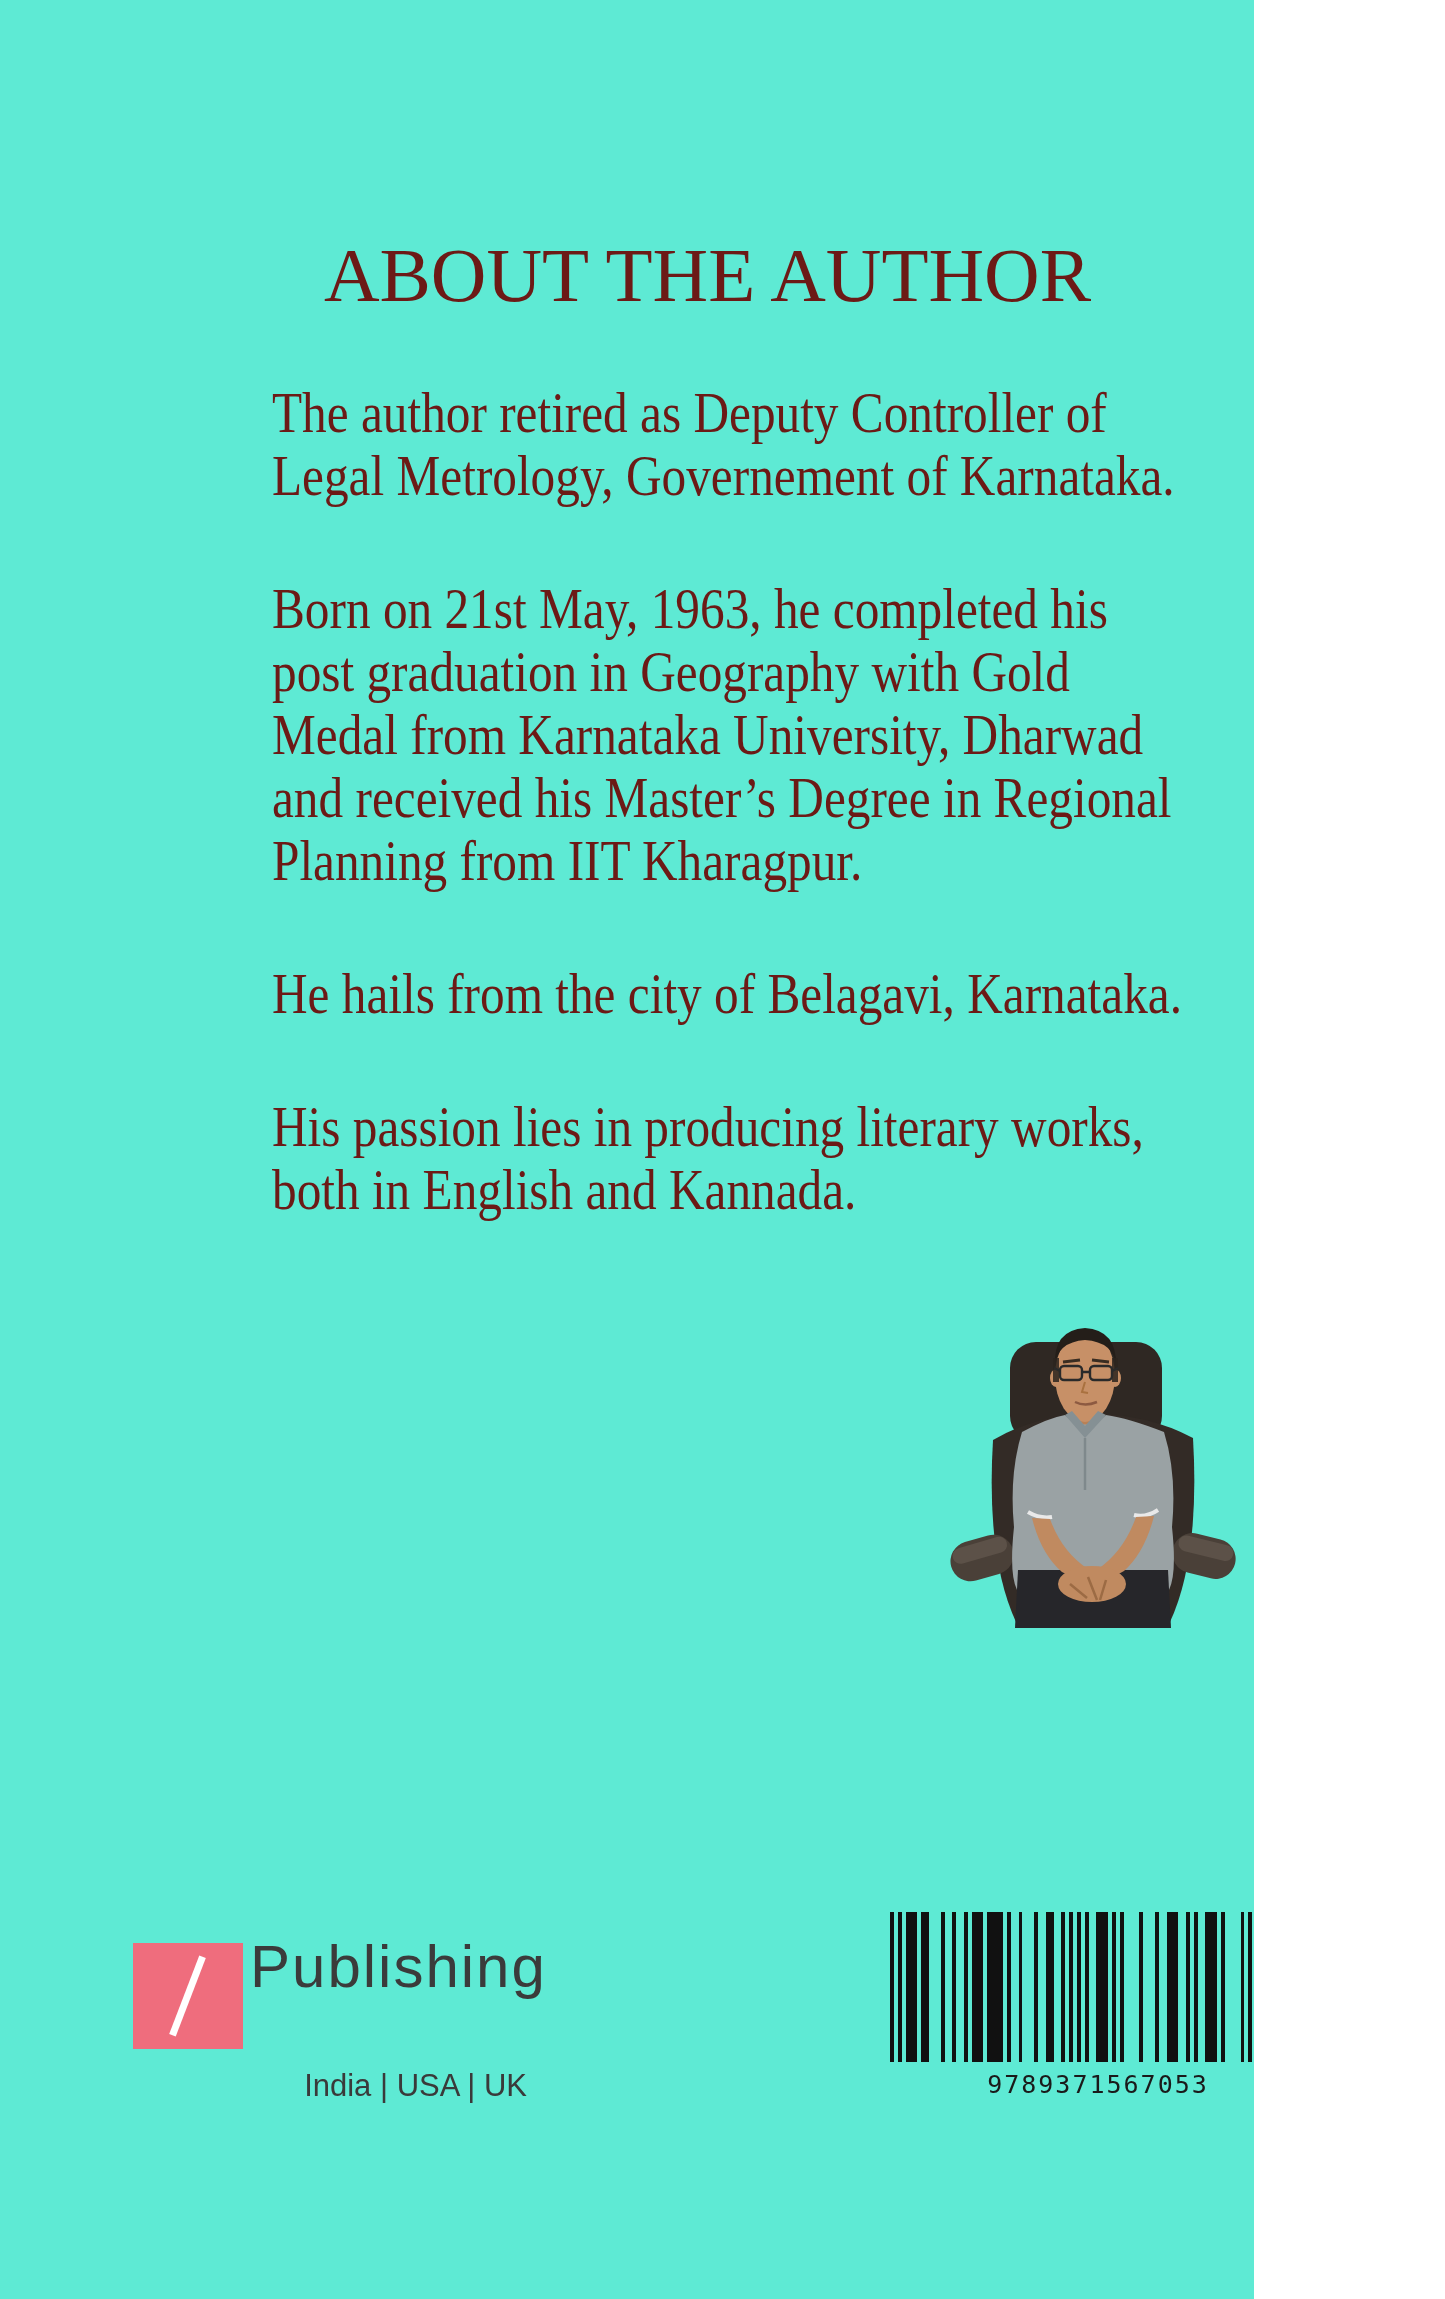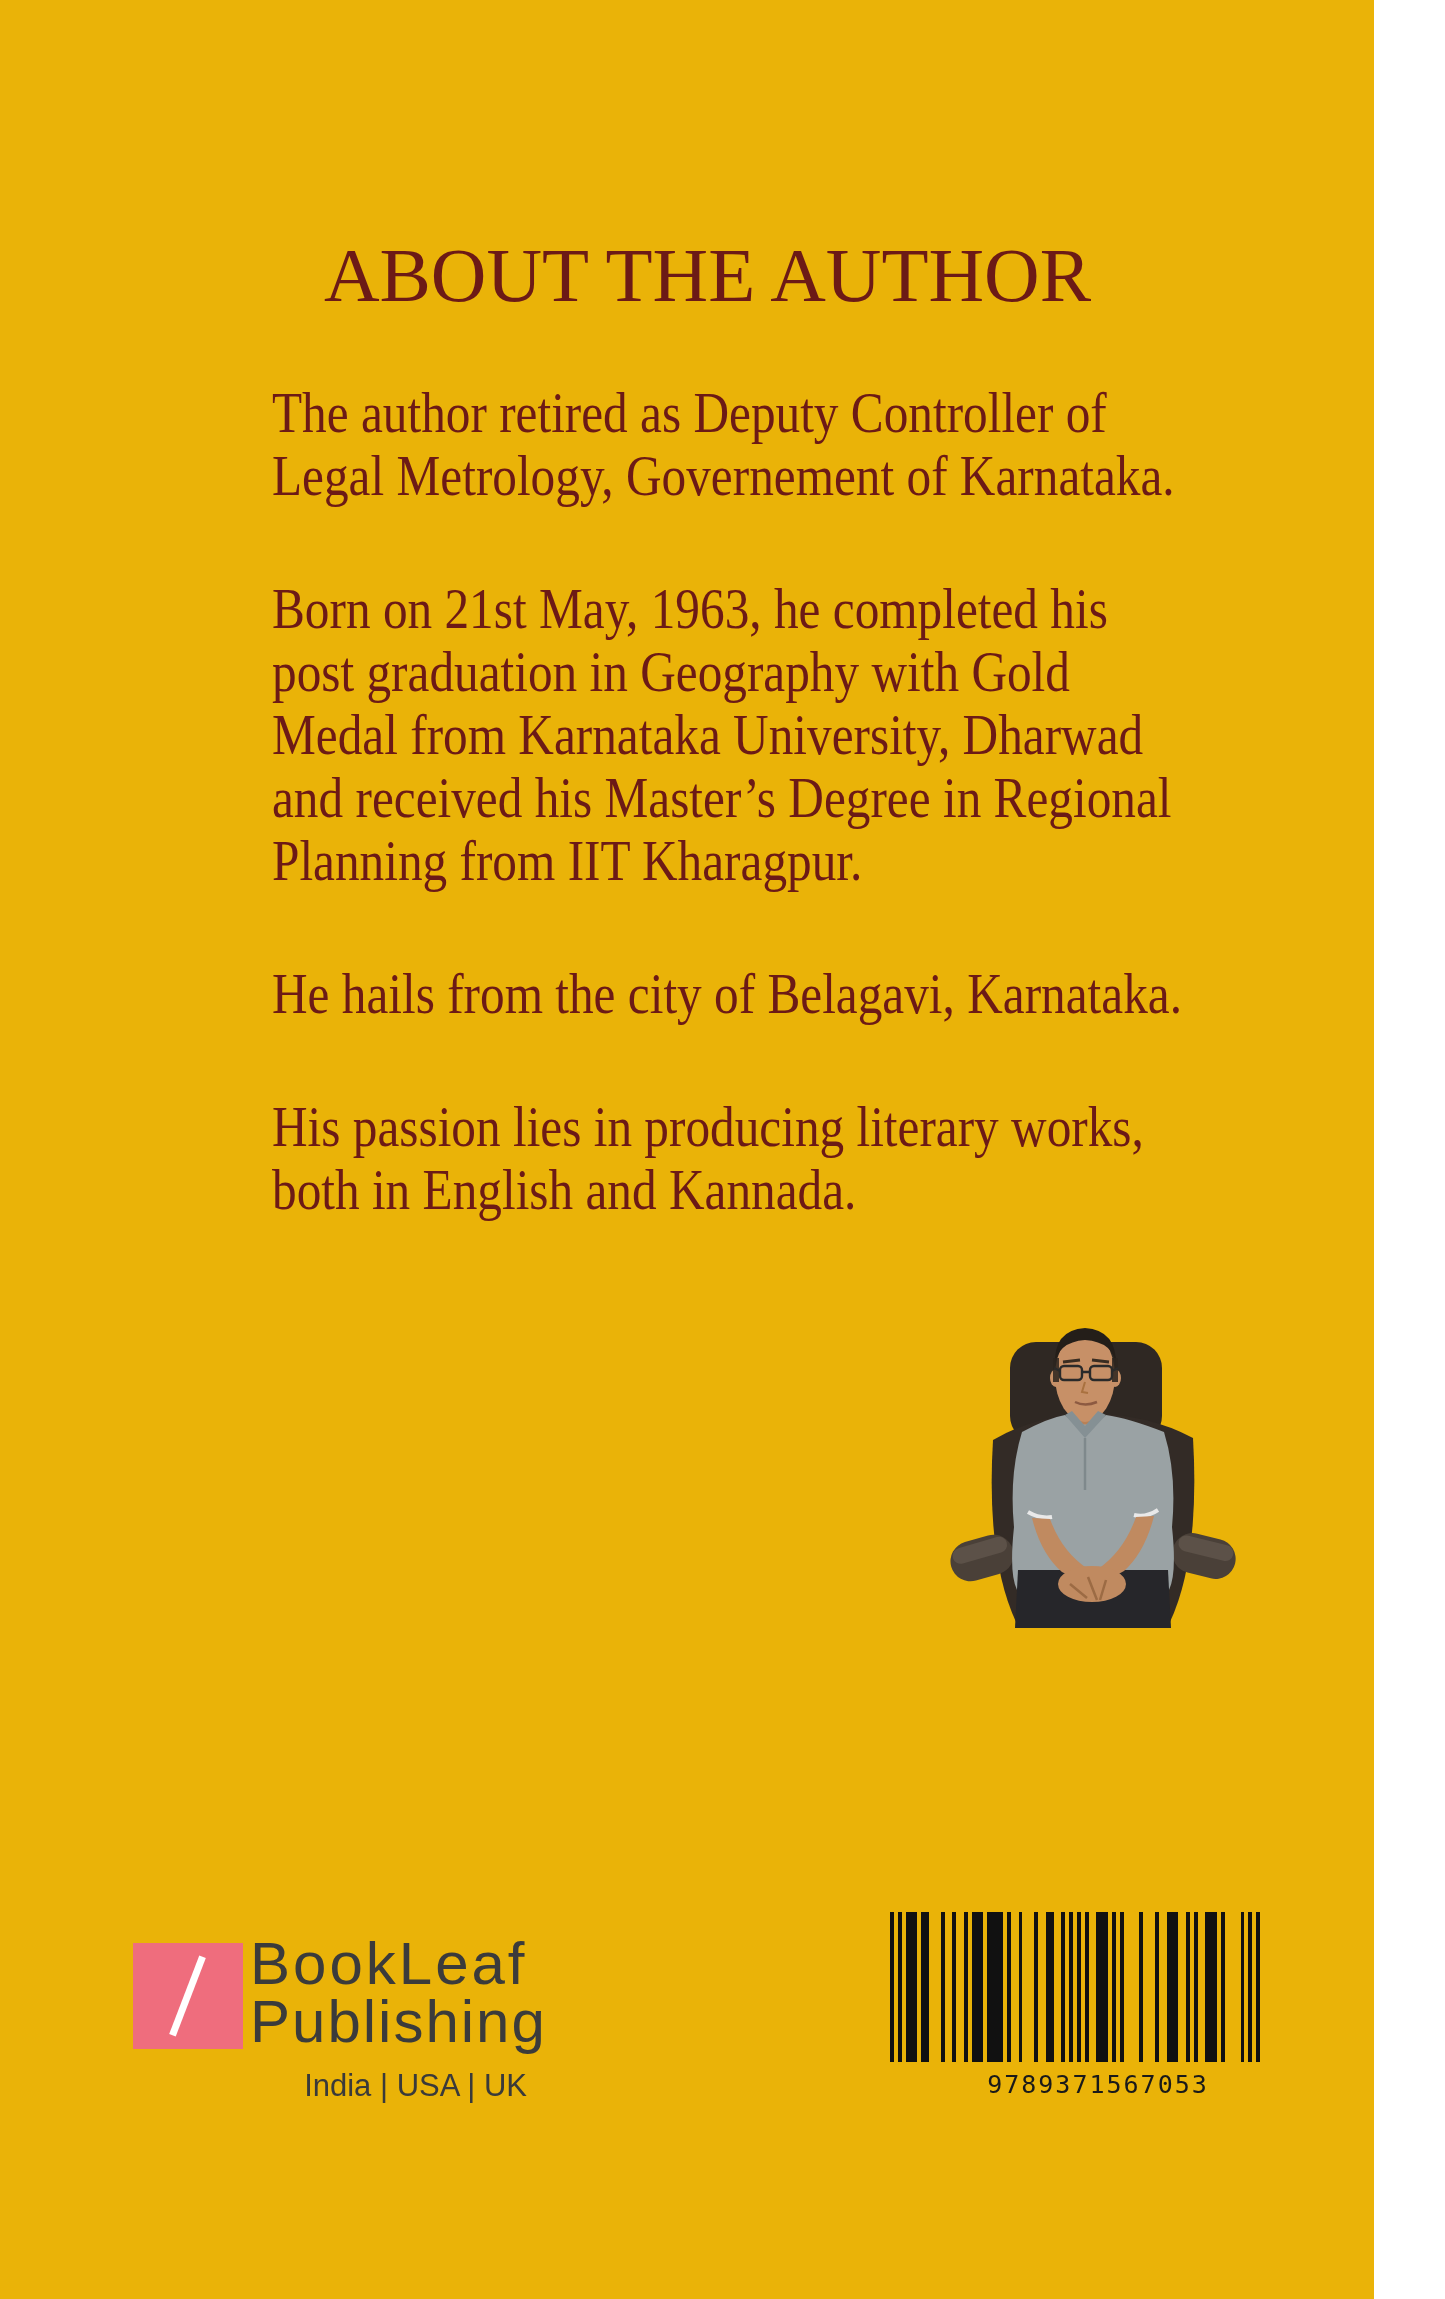--- a/index.html
+++ b/index.html
@@ -1,16 +1,16 @@
 <!DOCTYPE html>
 <html><head>
 <meta charset="utf-8">
 <style>
   html,body{margin:0;padding:0;background:#ffffff;}
-  .page{position:relative;width:1374px;height:2299px;background:#eab308;overflow:hidden;
+  .page{position:relative;width:1254px;height:2299px;background:#5eead4;overflow:hidden;
         font-family:"Liberation Serif","DejaVu Serif",serif;}
 
   
   .title{position:absolute;left:0;top:233px;width:1415px;text-align:center;
          font-size:77px;line-height:85px;font-weight:400;color:#6c1a16;white-space:nowrap;}
   .bodytext{position:absolute;left:272px;top:382px;width:1100px;color:#6c1a16;
             font-size:56px;transform:scaleX(0.88);transform-origin:left top;}
   .para{margin:0 0 70px 0;padding:0;}
   .tline{height:63px;line-height:63px;white-space:nowrap;}
 
@@ -107,21 +107,20 @@
       <path d="M206,194 Q197,230 176,249 L156,260 L150,247 Q176,229 188,195 Z" fill="#c08a60"></path>
       <ellipse cx="144" cy="262" rx="34" ry="18" fill="#c08a60"></ellipse>
       <path d="M122,262 L139,276 M140,255 L149,278 M158,258 L152,278" stroke="#9c6b44" stroke-width="2.5" fill="none"></path>
     </g>
   </svg>
 
   <div class="logo-mark" style="background: rgb(239, 109, 125);">
     <div class="logo-slash"></div>
   </div>
   <div class="logo-text" style="color: rgb(59, 59, 59);">
-    <div class="logo-line1">BookLeaf</div>
     <div class="logo-line2">Publishing</div>
   </div>
   <div class="regions">India | USA | UK</div>
 
   <svg id="barcode-svg" class="barcode" viewBox="0 0 370 150" preserveAspectRatio="none" shape-rendering="crispEdges" xmlns="http://www.w3.org/2000/svg">
       <rect x="0.000" y="0" width="3.895" height="150" fill="#111111"></rect>
       <rect x="7.789" y="0" width="3.895" height="150" fill="#111111"></rect>
       <rect x="15.579" y="0" width="11.684" height="150" fill="#111111"></rect>
       <rect x="31.158" y="0" width="7.789" height="150" fill="#111111"></rect>
       <rect x="50.632" y="0" width="3.895" height="150" fill="#111111"></rect>

